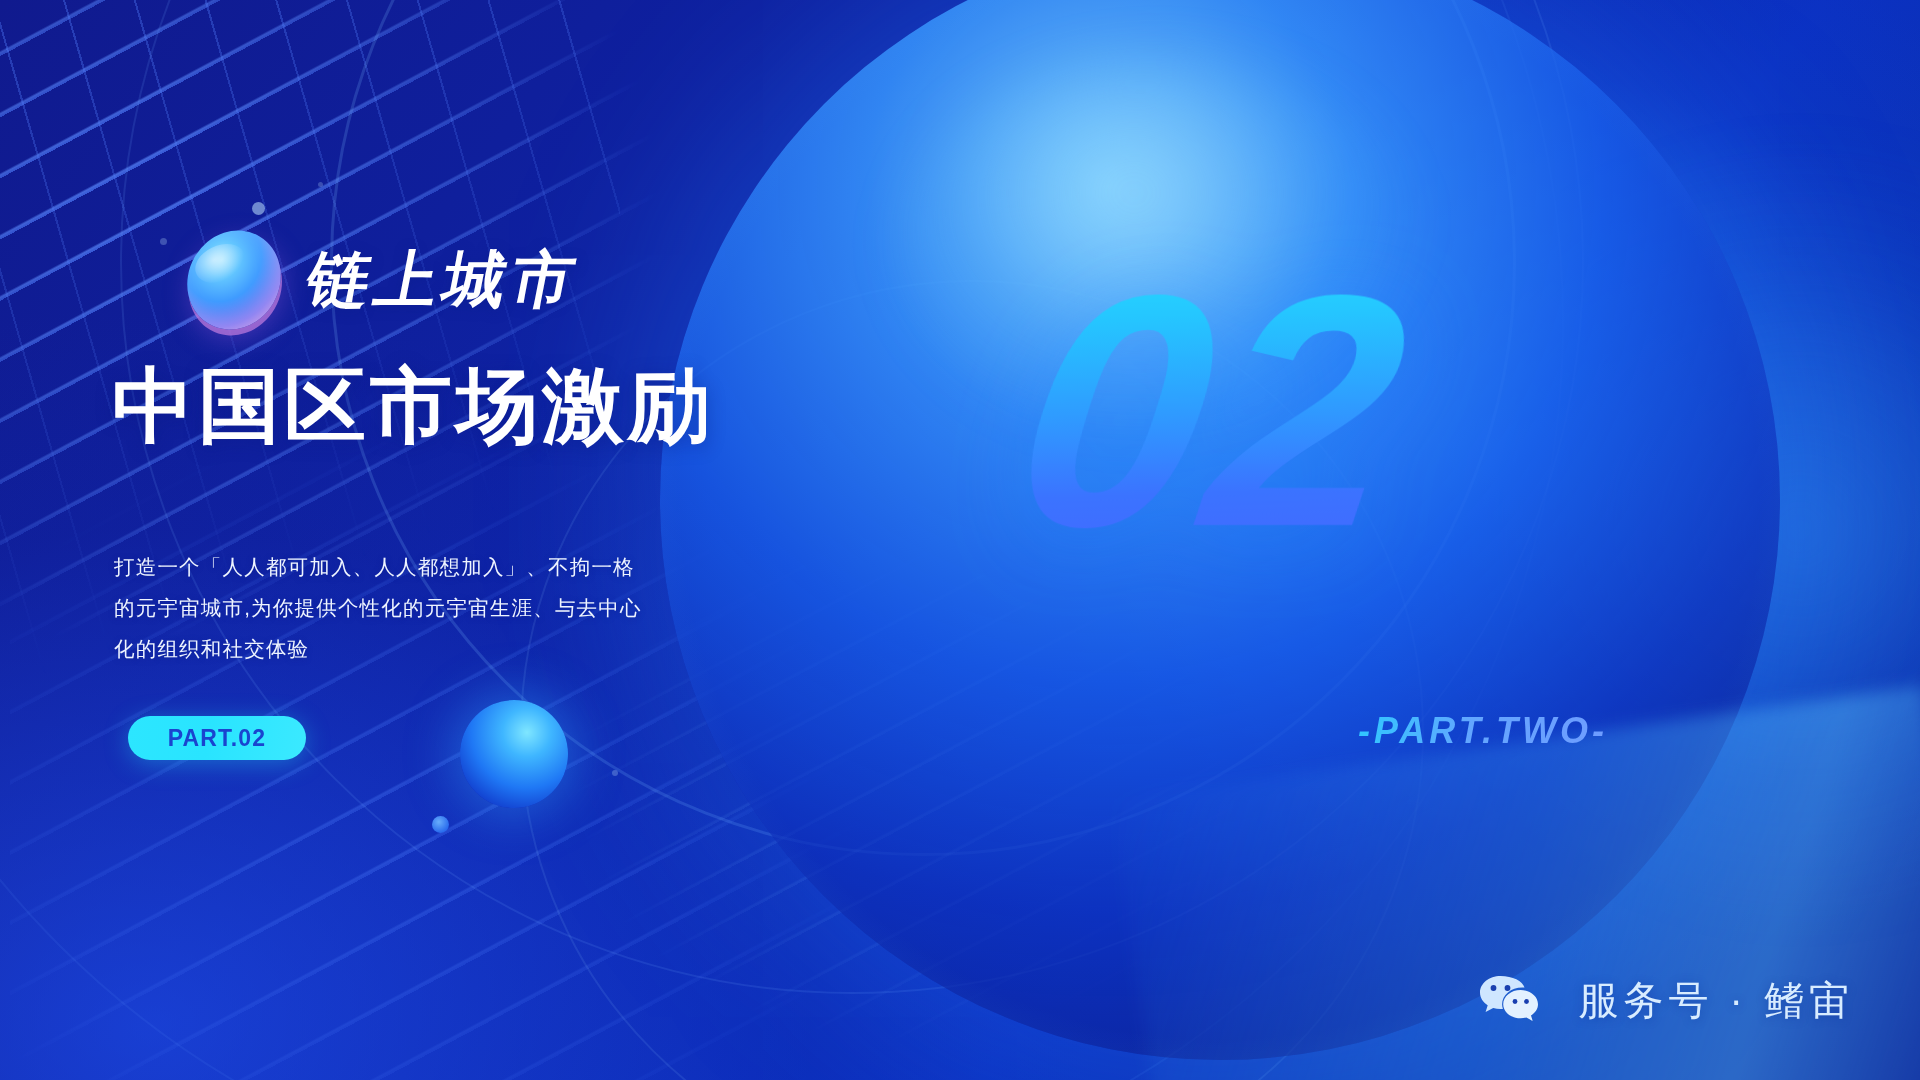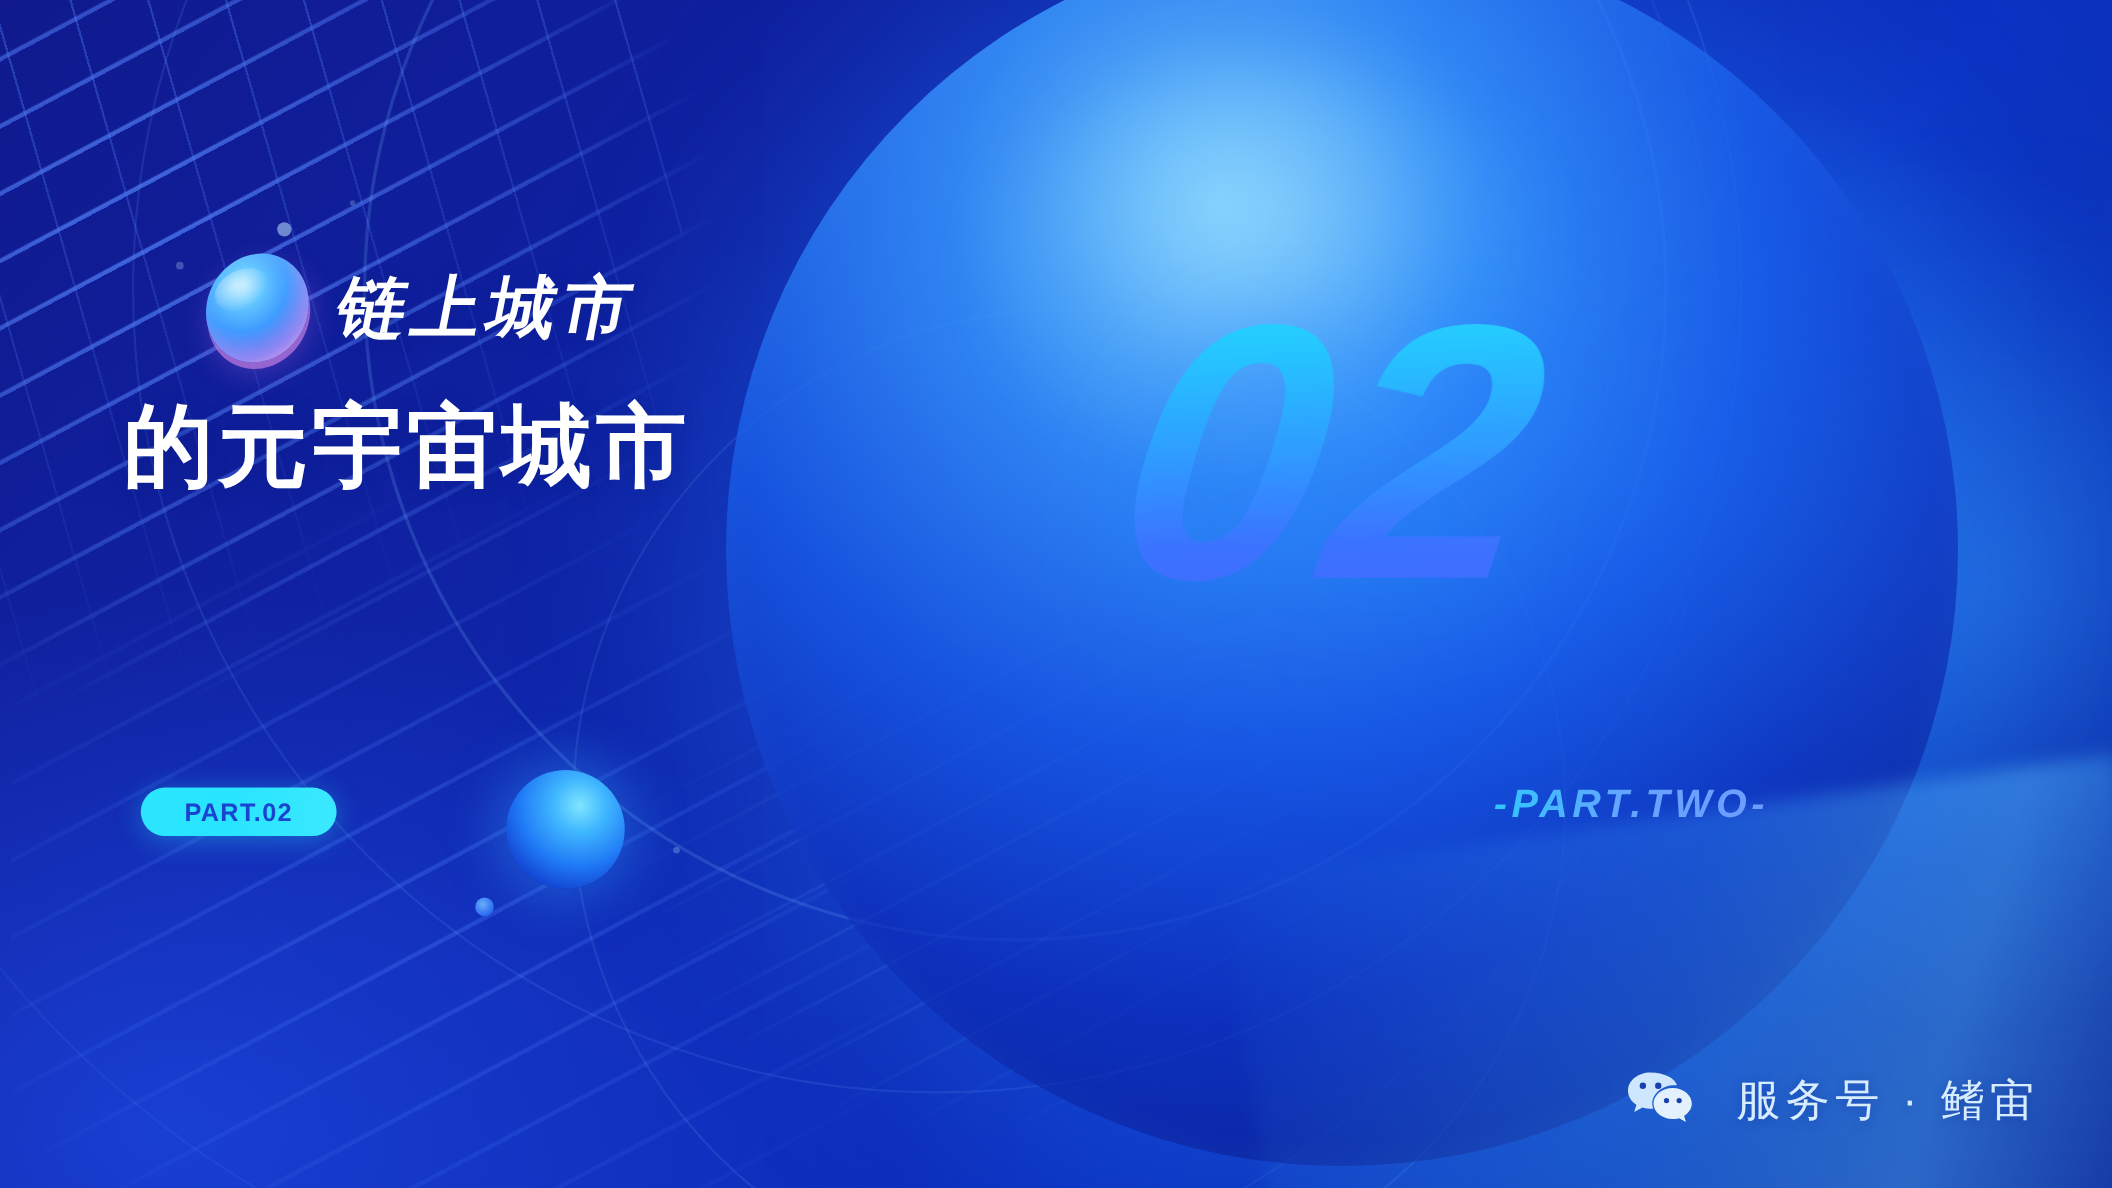--- a/index.html
+++ b/index.html
@@ -319,22 +319,27 @@
   <div class="spark" style="left:252px; top:202px; width:13px; height:13px;"></div>
   <div class="spark" style="left:160px; top:238px; width:7px; height:7px; opacity:.5;"></div>
   <div class="spark" style="left:318px; top:182px; width:5px; height:5px; opacity:.45;"></div>
   <div class="spark" style="left:612px; top:770px; width:6px; height:6px; opacity:.5;"></div>
 
   <div class="kicker-row">
     <div class="coin"></div>
     <div class="kicker">链上城市</div>
   </div>
 
-  <div class="headline">的元宇宙城市</div>
-
+  <div class="headline">中国区市场激励</div>
+
+  <div class="desc">
+    <div>打造一个「人人都可加入、人人都想加入」、不拘一格</div>
+    <div>的元宇宙城市,为你提供个性化的元宇宙生涯、与去中心</div>
+    <div>化的组织和社交体验</div>
+  </div>
 
   <div class="part-badge">
     <span>PART.02</span>
   </div>
 
   <div class="big-number">02</div>
   <div class="part-two">-PART.TWO-</div>
 
   <div class="wechat">
     <span>

